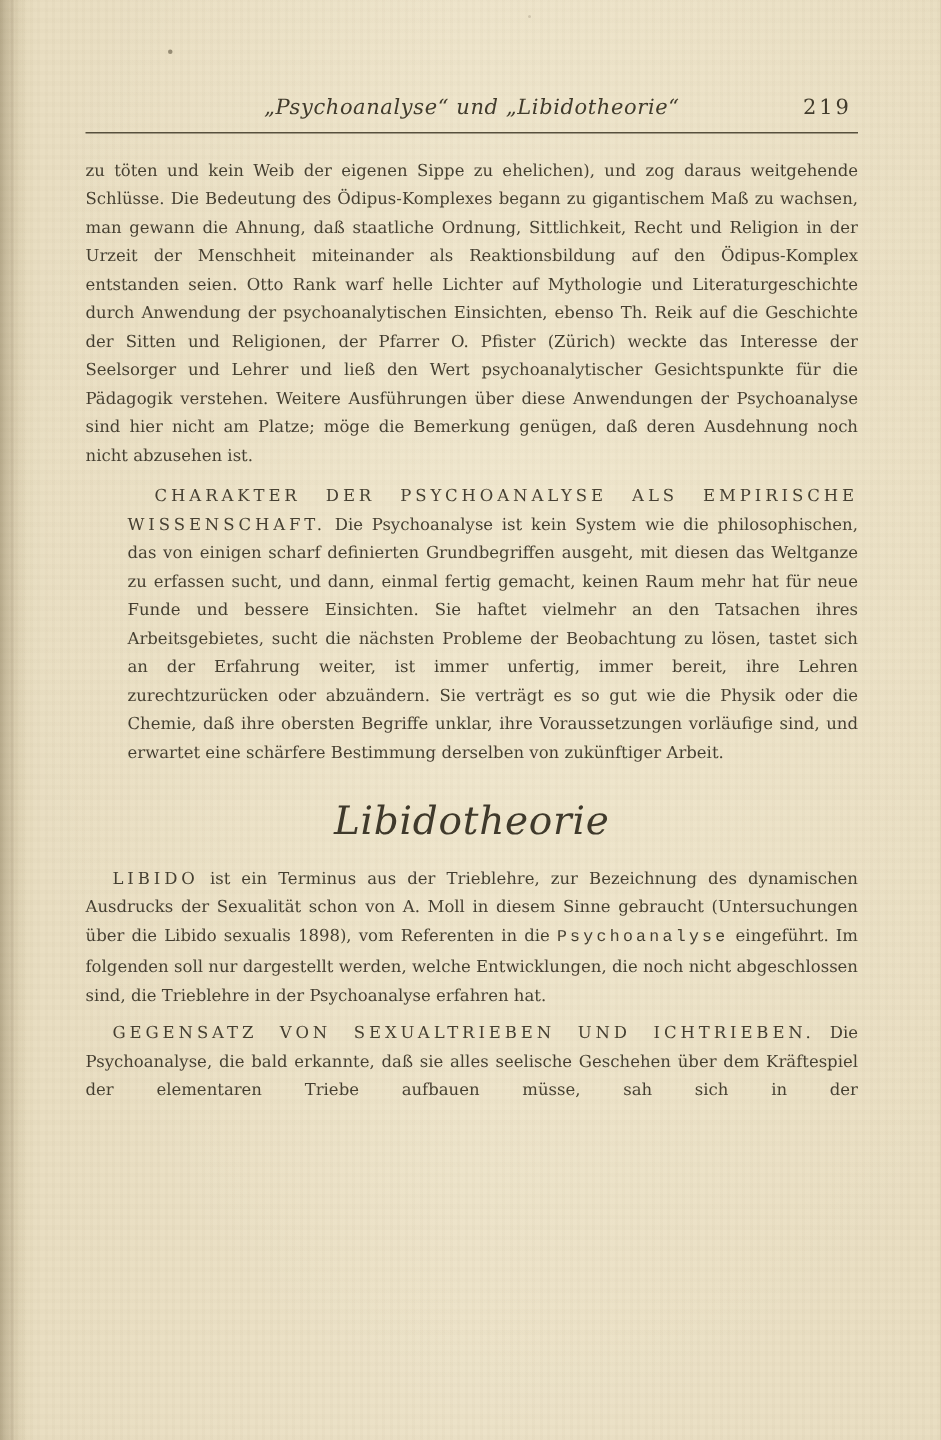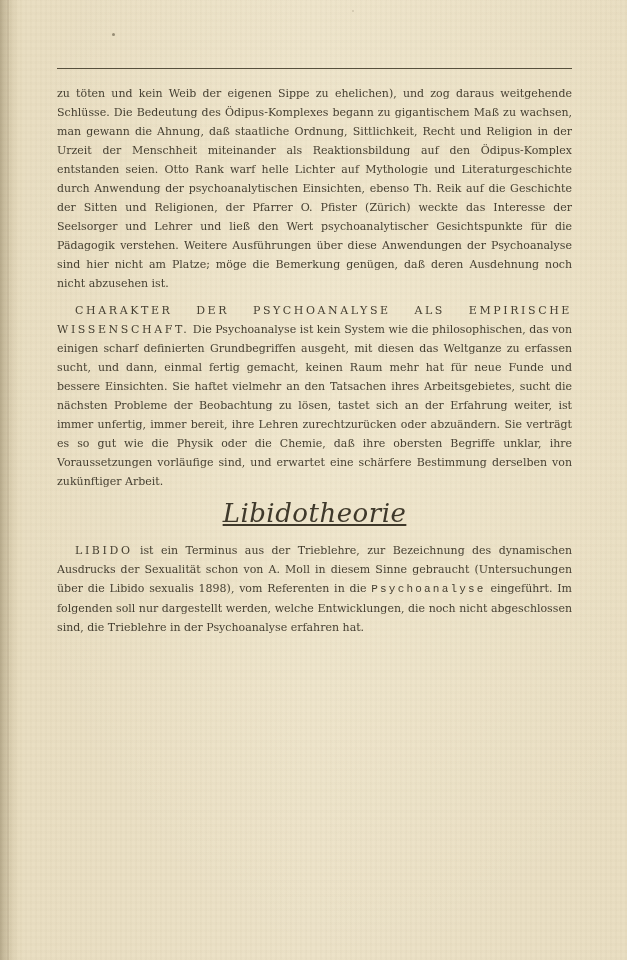--- a/index.html
+++ b/index.html
@@ -70,21 +70,21 @@
     margin-top: 6px;
   }
   .para {
     margin: 0;
     text-align: justify;
     font-size: 11px;
     line-height: 19px;
     color: #453f31;
   }
   .p1 { margin-top: 15px; }
-  .p2 { margin-top: 8px; }
+  .p2 { margin-top: 8px; margin-left: 28px; }
   .p3 { margin-top: 13px; }
   .p4 { margin-top: 6px; }
   .indent { text-indent: 18px; }
   .spaced-caps {
     letter-spacing: 2.6px;
     word-spacing: 2.5px;
   }
   .spaced-word {
     letter-spacing: 2.2px;
     font-family: Liberation Mono, monospace;
@@ -95,42 +95,46 @@
     margin-top: 18px;
     font-size: 15px;
     letter-spacing: 1px;
     color: #453f31;
   }
   .section-title {
     text-align: center;
     font-style: italic;
     font-size: 26px;
     line-height: 30px;
-    margin-top: 7px;
+    margin-top: 22px;
     letter-spacing: 0.5px;
     color: #3f392b;
-    text-decoration: underline;
   }
 </style>
 </head>
 <body>
 
 <div class="page">
   <div class="edge-left"></div>
   <div class="edge-line"></div>
   <div class="speck s1"></div>
   <div class="speck s2"></div>
 
   <div class="content">
 
+    <div class="running-header">
+      <span class="head-title">„Psychoanalyse“ und „Libidotheorie“</span>
+      <span class="page-num">219</span>
+    </div>
     <div class="rule"></div>
 
     <p class="para p1"><span>zu töten und kein Weib der eigenen Sippe zu ehelichen), und zog daraus weitgehende Schlüsse. Die Bedeutung des Ödipus-Komplexes begann zu gigantischem Maß zu wachsen, man gewann die Ahnung, daß staatliche Ordnung, Sittlichkeit, Recht und Religion in der Urzeit der Menschheit miteinander als Reaktionsbildung auf den Ödipus-Komplex entstanden seien. Otto Rank warf helle Lichter auf Mythologie und Literaturgeschichte durch Anwendung der psychoanalytischen Einsichten, ebenso Th. Reik auf die Geschichte der Sitten und Religionen, der Pfarrer O. Pfister (Zürich) weckte das Interesse der Seelsorger und Lehrer und ließ den Wert psychoanalytischer Gesichtspunkte für die Pädagogik verstehen. Weitere Ausführungen über diese Anwendungen der Psychoanalyse sind hier nicht am Platze; möge die Bemerkung genügen, daß deren Ausdehnung noch nicht abzusehen ist.</span></p>
 
     <p class="para p2 indent"><span class="spaced-caps">CHARAKTER DER PSYCHOANALYSE ALS EMPIRISCHE WISSENSCHAFT.</span><span> Die Psychoanalyse ist kein System wie die philosophischen, das von einigen scharf definierten Grundbegriffen ausgeht, mit diesen das Weltganze zu erfassen sucht, und dann, einmal fertig gemacht, keinen Raum mehr hat für neue Funde und bessere Einsichten. Sie haftet vielmehr an den Tatsachen ihres Arbeitsgebietes, sucht die nächsten Probleme der Beobachtung zu lösen, tastet sich an der Erfahrung weiter, ist immer unfertig, immer bereit, ihre Lehren zurechtzurücken oder abzuändern. Sie verträgt es so gut wie die Physik oder die Chemie, daß ihre obersten Begriffe unklar, ihre Voraussetzungen vorläufige sind, und erwartet eine schärfere Bestimmung derselben von zukünftiger Arbeit.</span></p>
 
     <div class="section-title">Libidotheorie</div>
 
     <p class="para p3 indent"><span class="spaced-caps">LIBIDO</span><span> ist ein Terminus aus der Trieblehre, zur Bezeichnung des dynamischen Ausdrucks der Sexualität schon von A. Moll in diesem Sinne gebraucht (Untersuchungen über die Libido sexualis 1898), vom Referenten in die </span><span class="spaced-word">Psychoanalyse</span><span> eingeführt. Im folgenden soll nur dargestellt werden, welche Entwicklungen, die noch nicht abgeschlossen sind, die Trieblehre in der Psychoanalyse erfahren hat.</span></p>
 
+    <p class="para p4 indent last-justify"><span class="spaced-caps">GEGENSATZ VON SEXUALTRIEBEN UND ICHTRIEBEN.</span><span> Die Psychoanalyse, die bald erkannte, daß sie alles seelische Geschehen über dem Kräftespiel der elementaren Triebe aufbauen müsse, sah sich in der</span></p>
 
   </div>
 </div>
 
 </body></html>

